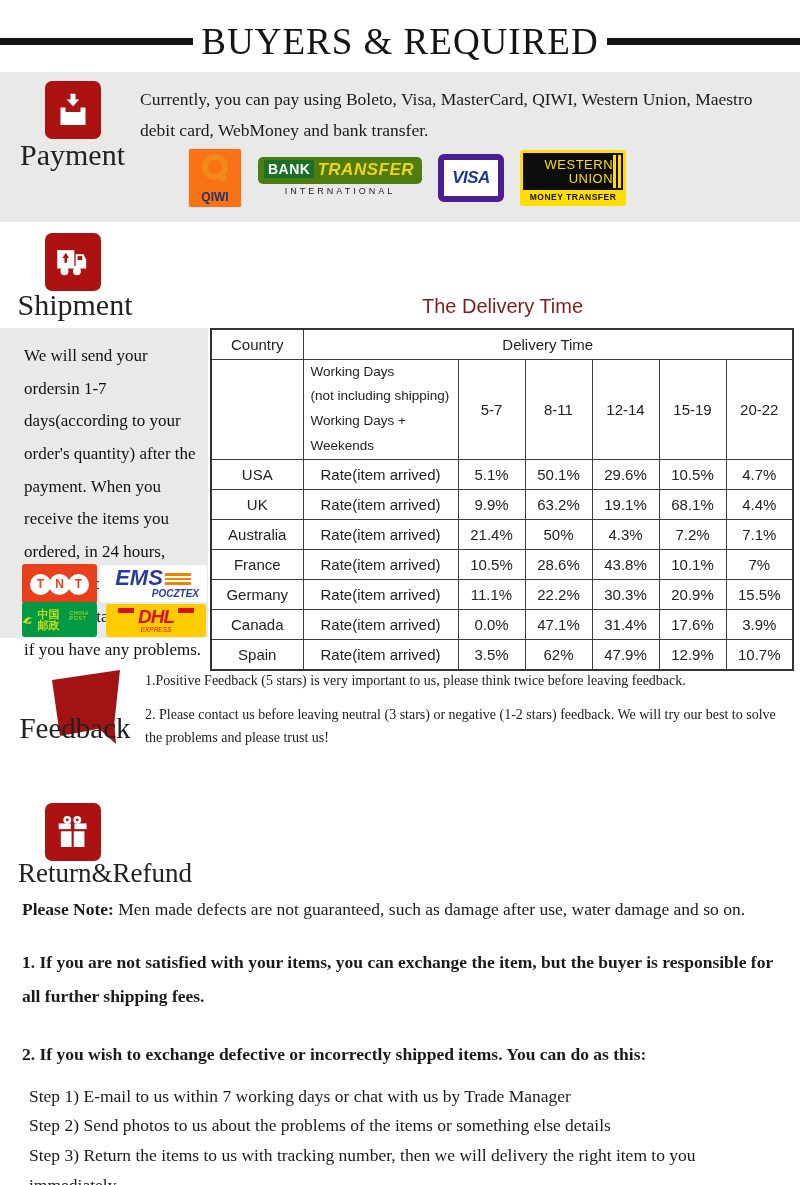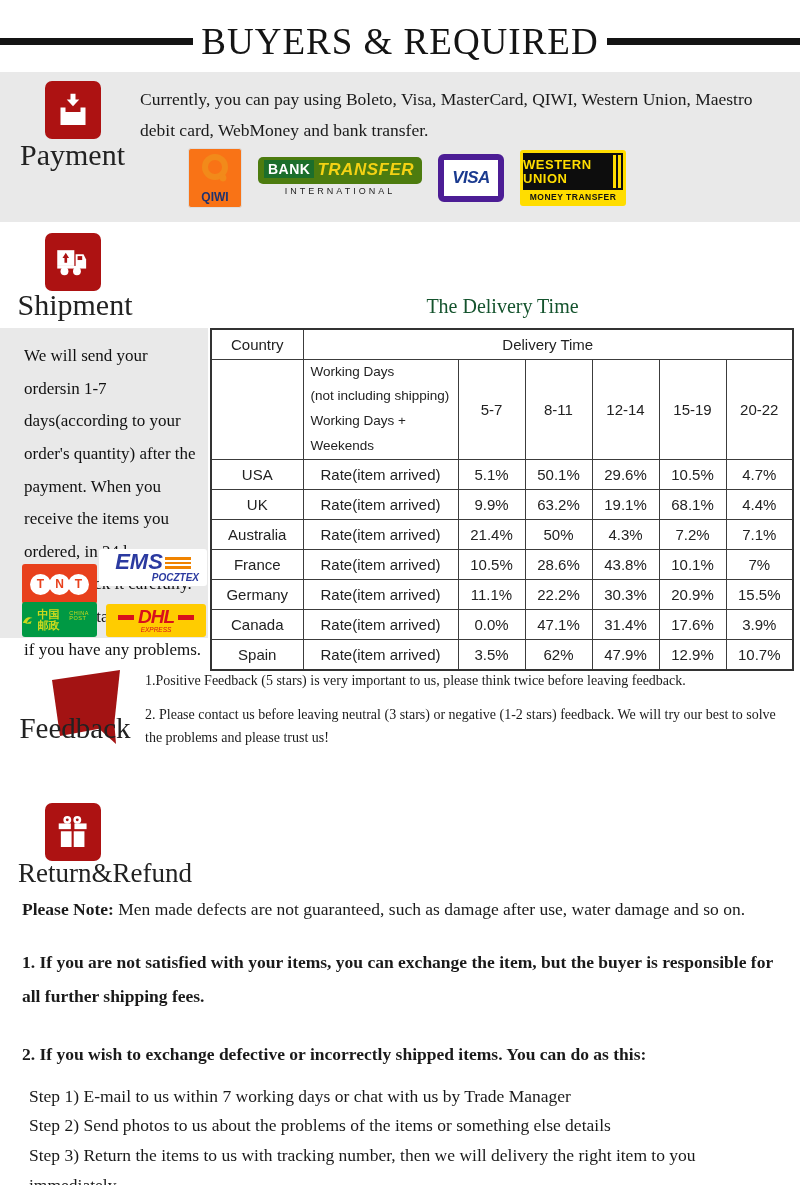--- a/index.html
+++ b/index.html
@@ -37,50 +37,50 @@
   .visa { width:66px; height:48px; background:#fff; border:6px solid #4c1d95; border-radius:6px;
           display:flex; flex-direction:row; overflow:hidden; }
   .visa-top { height:11px; background:#1a3a8f; }
   .visa-mid { flex:1; display:flex; align-items:center; justify-content:center;
               font-family:"Liberation Sans",sans-serif; font-weight:bold; font-style:italic;
               font-size:17px; color:#1a3a8f; letter-spacing:-.5px; }
   .visa-bot { height:11px; background:#f7a800; }
   
   .wu { width:106px; height:56px; background:#ffdd00; border-radius:3px; padding:3px; display:flex; flex-direction:column; }
   .wu-black { flex:1; background:#0d0d0d; display:flex; align-items:center; }
-  .wu-words { flex:1; text-align:left; font-family:"Liberation Sans",sans-serif; font-weight:bold;
+  .wu-words { flex:1; text-align:right; font-family:"Liberation Sans",sans-serif; font-weight:normal;
               font-size:13px; line-height:1.05; color:#ffdd00; letter-spacing:.5px; }
   .wu-bars { width:10px; align-self:stretch; display:flex; gap:2px; padding:2px 2px 2px 0; }
   .wu-bars div { flex:1; background:#ffdd00; }
   .wu-strip { height:13px; display:flex; align-items:center; justify-content:center;
               font-family:"Liberation Sans",sans-serif; font-weight:bold; font-size:8.5px; color:#111; letter-spacing:.5px; }
   
   .ship-title { position:absolute; left:210px; top:295px; width:585px; text-align:center;
-                font-family:Liberation Serif, serif; font-size:20px; color:#14532d; }
+                font-family:Liberation Sans, sans-serif; font-size:20px; color:#7f1d1d; }
   .ship-note { position:absolute; left:0; top:328px; width:208px; height:310px; background:#e9e9e9; }
   .ship-note-text { padding:12px 4px 0 24px; font-size:17px; line-height:1.92; color:#111; }
   .courier { position:absolute; border-radius:3px; display:flex; align-items:center; justify-content:center; }
   .tnt { left:22px; top:236px; width:75px; height:40px; background:#e8401c; gap:0; }
   .tnt-c { width:21px; height:21px; background:#fff; border-radius:50%; margin:0 -1px;
            display:flex; align-items:center; justify-content:center;
            font-family:"Liberation Sans",sans-serif; font-weight:bold; font-size:12px; color:#e8401c; }
-  .ems { left:99px; top:221px; width:108px; height:37px; background:#fff; flex-direction:column; }
+  .ems { left:99px; top:237px; width:108px; height:37px; background:#fff; flex-direction:column; }
   .ems-row { display:flex; align-items:flex-end; gap:2px; }
   .ems-big { font-family:"Liberation Sans",sans-serif; font-weight:bold; font-style:italic; font-size:22px;
              color:#2b3aa0; line-height:.9; }
   .ems-small { font-family:"Liberation Sans",sans-serif; font-weight:bold; font-style:italic; font-size:10px;
                color:#2b3aa0; }
   .ems-stripes { display:flex; flex-direction:column; gap:2px; margin-bottom:3px; }
   .ems-stripes div { width:26px; height:2.5px; background:#f08300; }
   .cpost { left:22px; top:274px; width:75px; height:35px; background:#009944; gap:4px; }
   .cp-col { display:flex; flex-direction:row; line-height:1; }
   .cp-cn { font-family:"Liberation Sans",sans-serif; font-weight:bold; font-size:11px; color:#ccd91d; }
   .cp-en { font-family:"Liberation Sans",sans-serif; font-size:5.5px; color:#ccd91d; letter-spacing:.5px; margin-top:2px; }
   .dhl { left:106px; top:276px; width:100px; height:33px; background:#ffcc00; flex-direction:column; }
-  .dhl-row { display:flex; align-items:center; gap:4px; }
+  .dhl-row { display:flex; gap:4px; }
   .dhl-dash { width:16px; height:5px; background:#d8101c; }
   .dhl-txt { font-family:"Liberation Sans",sans-serif; font-weight:bold; font-style:italic; font-size:19px;
              color:#d8101c; letter-spacing:-1px; line-height:.9; }
   .dhl-exp { font-family:"Liberation Sans",sans-serif; font-style:italic; font-size:6.5px; color:#d8101c; }
   
   .dtable { position:absolute; left:210px; top:328px; border-collapse:collapse;
             font-family:"Liberation Sans",sans-serif; font-size:15px; color:#222; background:#fff; }
   .dtable td, .dtable th { border:1px solid #3c3c3c; text-align:center; font-weight:normal; padding:0 4px; }
   .dtable { border:2px solid #333; }
   .col-country { width:92px; }

